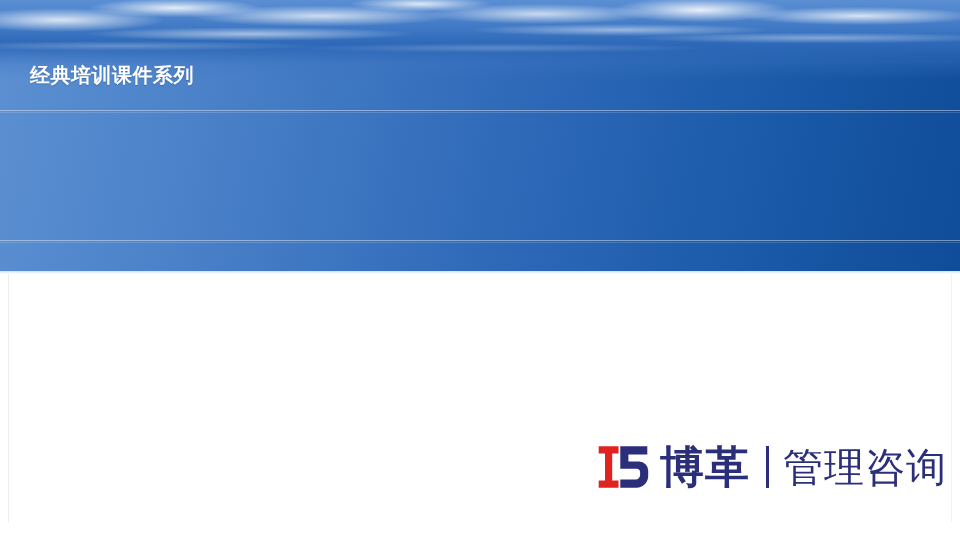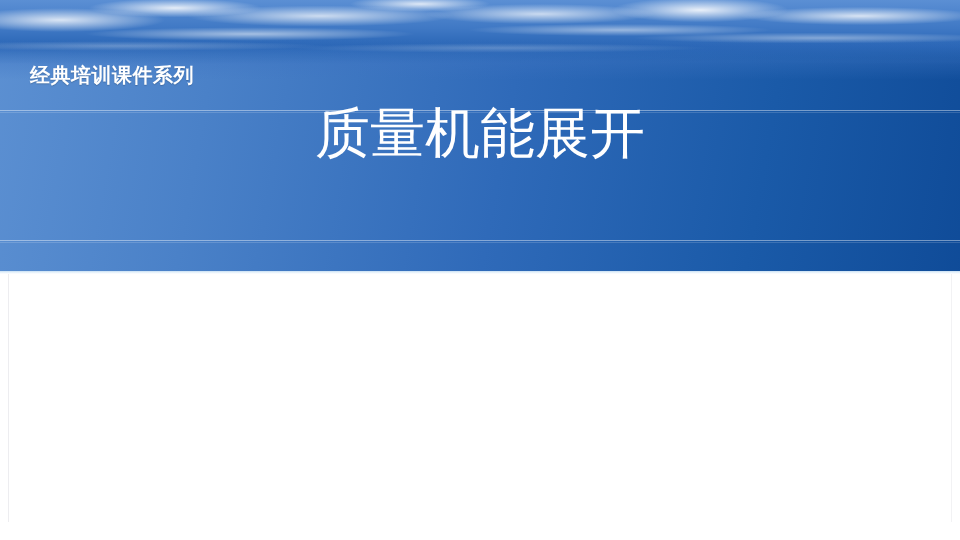--- a/index.html
+++ b/index.html
@@ -196,26 +196,39 @@
 
   <div class="header-region">
     <div class="sky-photo"></div>
     <div class="sky-fade"></div>
 
     <div class="rule top"></div>
     <div class="rule topb"></div>
 
     <div class="kicker">经典培训课件系列</div>
 
-    <div class="title-cn">质量机能展开</div>
 
 
     <div class="rule bot"></div>
     <div class="rule botb"></div>
   </div>
 
   <div class="body-area"></div>
   <div class="body-top-edge"></div>
   <div class="left-rule"></div>
   <div class="right-rule"></div>
 
+  <div class="logo">
+    <svg class="logo-mark" viewBox="0 0 60 60">
+
+      <path d="M3 7 h22 v8 h-7 v30 h7 v8 h-22 v-8 h7 v-30 h-7 z" fill="#e0231f"></path>
+
+      <path d="M27 7 h30 v9 h-21 v8 h12 a10 10 0 0 1 10 10 v6 a13 13 0 0 1 -13 13 h-18 v-9 h17 a5 5 0 0 0 5 -5 v-3 a4 4 0 0 0 -4 -4 h-18 z" fill="#2b2f7a"></path>
+    </svg>
+
+    <span class="logo-word">博革</span>
+
+    <span class="logo-divider"></span>
+
+    <span class="logo-tagline">管理咨询</span>
+  </div>
 
 </div>
 
 </body></html>

